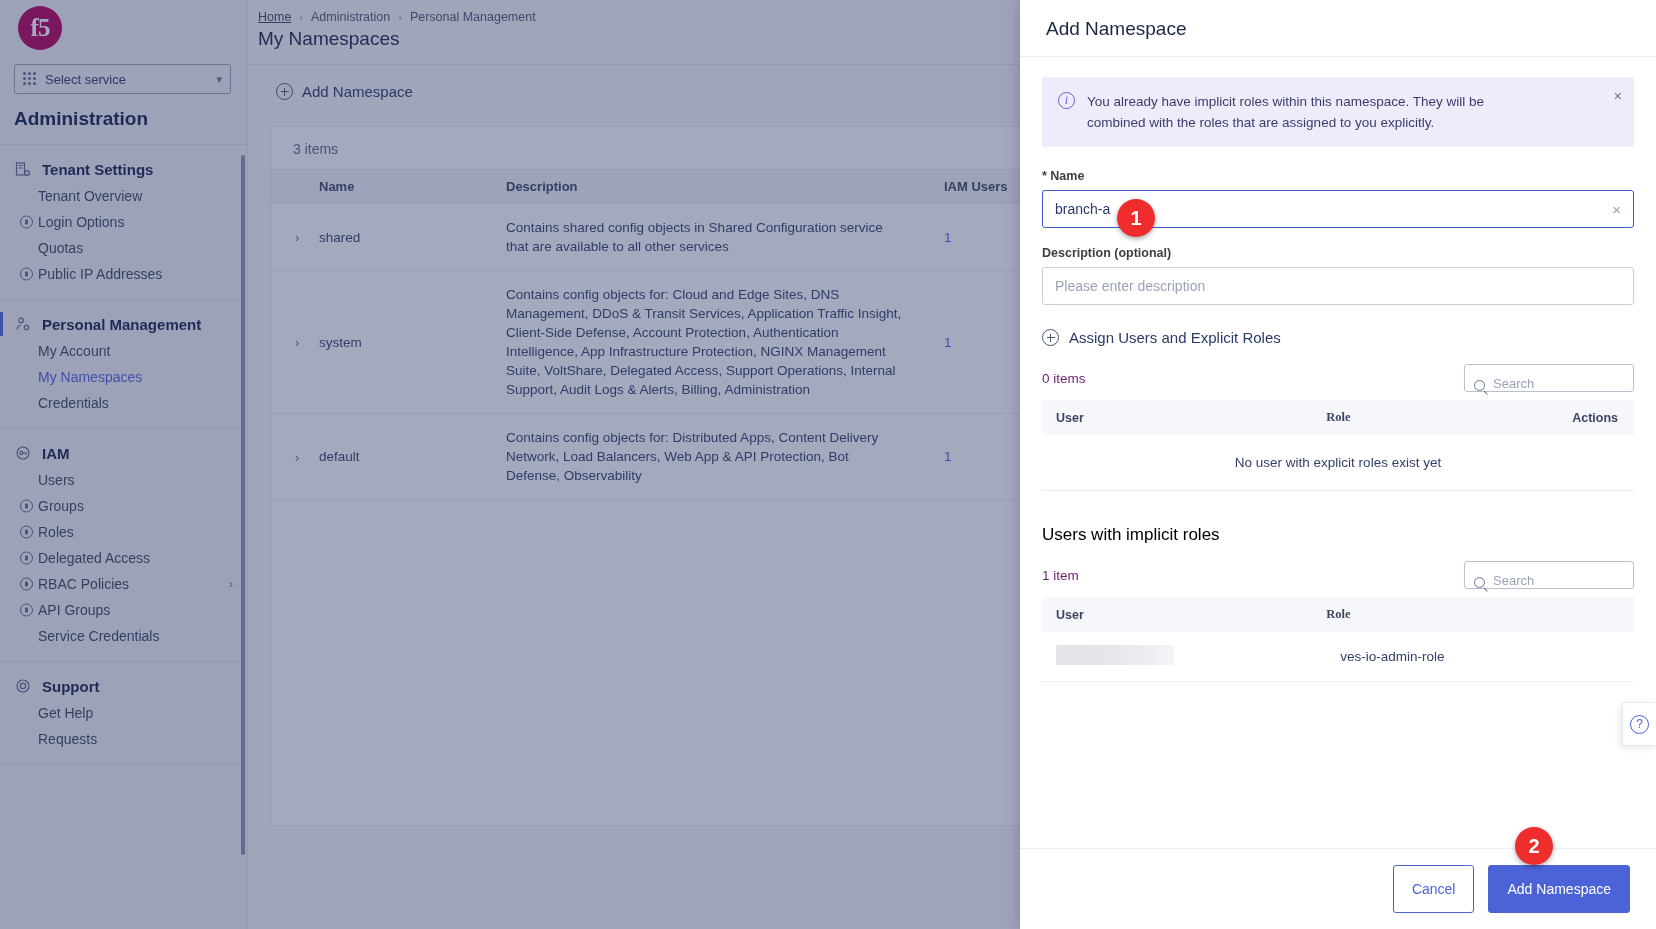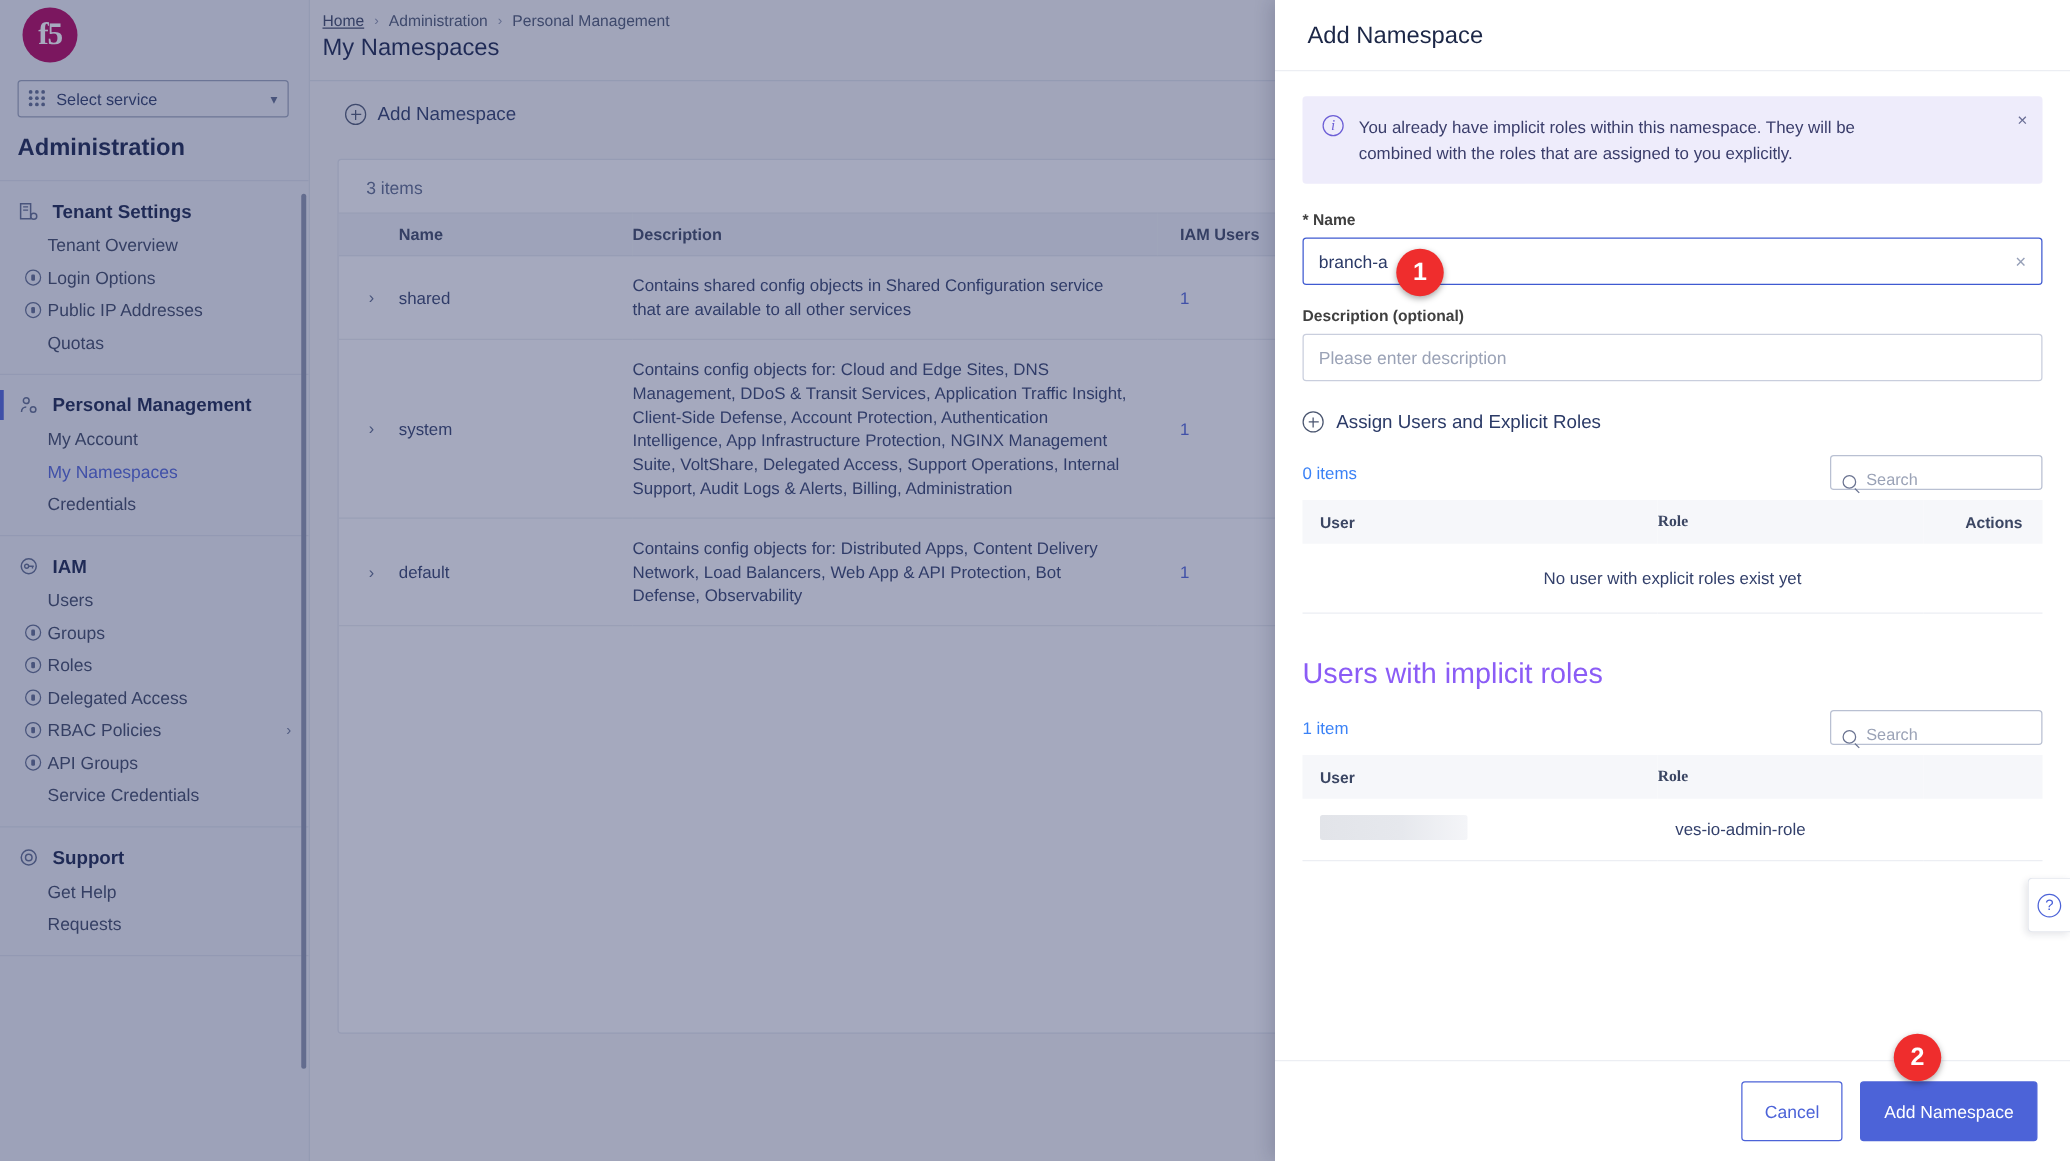--- a/index.html
+++ b/index.html
@@ -223,21 +223,21 @@
   .input-ph { color: #9aa2b6; }
 
   .assign-row {
     display: flex; align-items: center; gap: 10px;
     margin: 24px 0 18px 0;
     font-size: 15px; color: #2b3a67;
   }
   .plus-circle.sm { width: 17px; height: 17px; border-color: #4b5670; }
 
   .tbl-ctrl { display: flex; align-items: center; margin-bottom: 8px; }
-  .tbl-count { font-size: 13.5px; color: #3b82f6; }
+  .tbl-count { font-size: 13.5px; color: #701a75; }
   .search-box {
     margin-left: auto;
     width: 170px; height: 28px;
     border: 1px solid #b9c0d2; border-radius: 3px;
     display: flex; align-items: flex-end; gap: 8px;
     padding: 0 9px;
     font-size: 13px; color: #9aa2b6;
   }
   .mag {
     width: 11px; height: 11px; border: 1.4px solid #6a7391;
@@ -265,21 +265,21 @@
     text-align: center !important;
     padding: 20px 0 !important;
     color: #3b4663; font-size: 14px;
   }
   .redacted {
     display: inline-block; width: 118px; height: 20px;
     background: linear-gradient(90deg, #e2e4e9 0%, #e6e8ed 55%, #f4f5f8 100%);
     border-radius: 2px;
   }
   .sec-title {
-    font-size: 23px; color: #8b5cf6;
+    font-size: 17px; color: #000000;
     margin: 34px 0 16px 0;
   }
   .panel-foot {
     border-top: 1px solid #eceef3;
     padding: 16px 26px;
     display: flex; justify-content: flex-end; gap: 14px;
     position: relative;
   }
   .btn {
     height: 48px; min-width: 78px; border-radius: 3px;
@@ -364,27 +364,27 @@
         <div class="nav-item">
           <span>Tenant Overview</span>
         </div>
         <div class="nav-item">
           <span class="lock">
               <i></i>
             </span>
           <span>Login Options</span>
         </div>
         <div class="nav-item">
+          <span>Quotas</span>
+        </div>
+        <div class="nav-item">
           <span class="lock">
               <i></i>
             </span>
           <span>Public IP Addresses</span>
-        </div>
-        <div class="nav-item">
-          <span>Quotas</span>
         </div>
       </div>
 
       <div class="nav-group">
         <div class="nav-head active">
           <span class="nicon">
             <svg width="16" height="16" viewBox="0 0 16 16">
                 <circle cx="6" cy="4.5" r="2.3" fill="none" stroke="#5d6a8c" stroke-width="1.2"></circle>
                 <path d="M2.2 13.5c0-2.4 1.7-4 3.8-4" fill="none" stroke="#5d6a8c" stroke-width="1.2"></path>
                 <circle cx="11.5" cy="11.5" r="2.2" fill="none" stroke="#5d6a8c" stroke-width="1.2"></circle>

